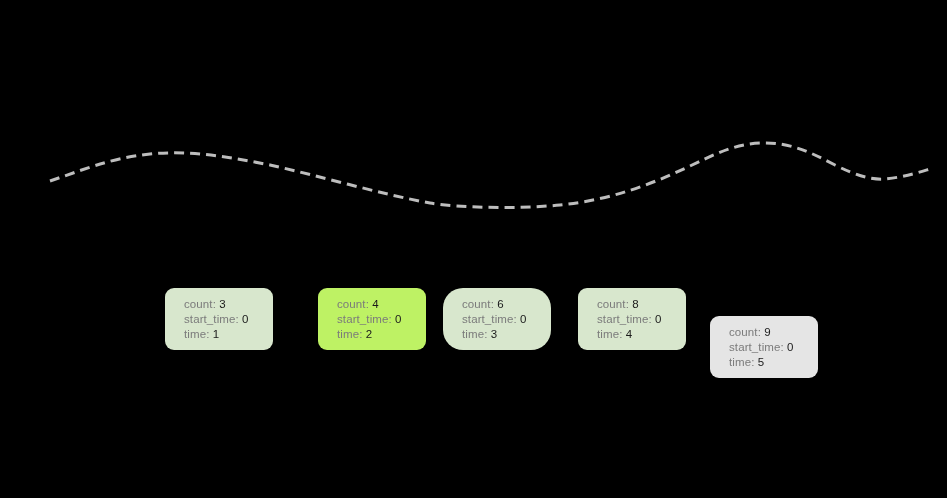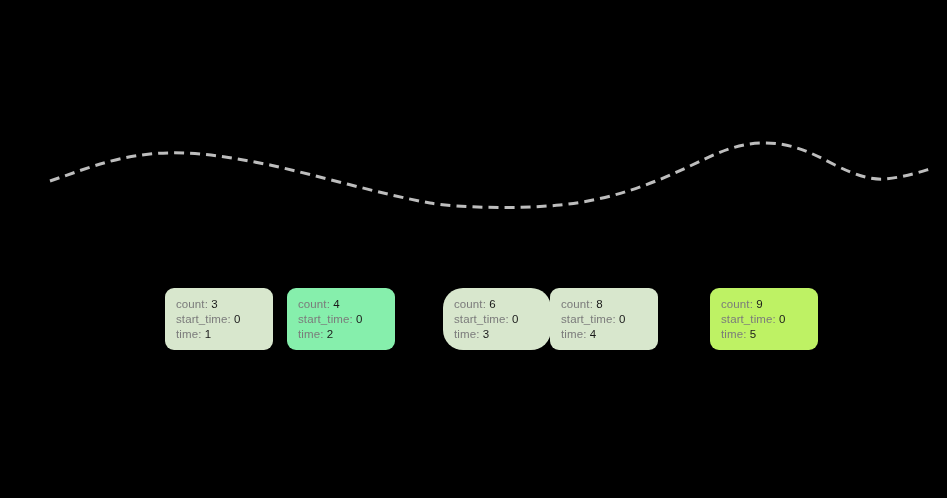--- a/index.html
+++ b/index.html
@@ -32,21 +32,21 @@
     height: 498px;
   }
   .node-box {
     position: absolute;
     top: 288px;
     width: 108px;
     height: 62px;
     border-radius: 9px;
     background: #d8e7cd;
     box-sizing: border-box;
-    padding: 9px 0 0 11px;
+    padding: 9px 0 0 19px;
   }
   .node-line {
     font-size: 11.5px;
     line-height: 15px;
     color: #7b7b7b;
     white-space: nowrap;
     letter-spacing: 0.1px;
   }
   .node-line .val {
     color: #1a1a1a;
@@ -61,35 +61,35 @@
   <svg id="curve-layer" viewBox="0 0 947 498" width="947" height="498" xmlns="http://www.w3.org/2000/svg">
     <path id="wave-path" fill="none" stroke="#bdbdbd" stroke-width="3" stroke-linecap="butt" stroke-dasharray="10 6" d="M 50 181 C 80 171, 110 158, 150 154 C 190 150, 230 157, 270 165 C 320 176, 380 194, 430 203 C 460 208, 520 209, 560 205 C 610 200, 650 185, 690 166 C 715 154, 735 144, 760 143 C 790 142, 810 152, 835 165 C 855 175, 870 180, 885 179 C 905 177, 920 172, 930 169"></path>
   </svg>
 
   <div id="nodes-layer">
       <div class="node-box" style="left: 165px; background: rgb(216, 231, 205);">
         <div class="node-line"><span class="lab" style="color: rgb(123, 123, 123);">count:</span> <span class="val" style="color: rgb(26, 26, 26);">3</span></div>
         <div class="node-line"><span class="lab" style="color: rgb(123, 123, 123);">start_time:</span> <span class="val" style="color: rgb(26, 26, 26);">0</span></div>
         <div class="node-line"><span class="lab" style="color: rgb(123, 123, 123);">time:</span> <span class="val" style="color: rgb(26, 26, 26);">1</span></div>
       </div>
-      <div class="node-box" style="left: 287px; background: #86efac;">
+      <div class="node-box" style="left: 318px; background: #bef264;">
         <div class="node-line"><span class="lab" style="color: rgb(123, 123, 123);">count:</span> <span class="val" style="color: rgb(26, 26, 26);">4</span></div>
         <div class="node-line"><span class="lab" style="color: rgb(123, 123, 123);">start_time:</span> <span class="val" style="color: rgb(26, 26, 26);">0</span></div>
         <div class="node-line"><span class="lab" style="color: rgb(123, 123, 123);">time:</span> <span class="val" style="color: rgb(26, 26, 26);">2</span></div>
       </div>
       <div class="node-box" style="left: 443px; background: rgb(216, 231, 205); border-radius: 20px;">
         <div class="node-line"><span class="lab" style="color: rgb(123, 123, 123);">count:</span> <span class="val" style="color: rgb(26, 26, 26);">6</span></div>
         <div class="node-line"><span class="lab" style="color: rgb(123, 123, 123);">start_time:</span> <span class="val" style="color: rgb(26, 26, 26);">0</span></div>
         <div class="node-line"><span class="lab" style="color: rgb(123, 123, 123);">time:</span> <span class="val" style="color: rgb(26, 26, 26);">3</span></div>
       </div>
-      <div class="node-box" style="left: 550px; background: rgb(216, 231, 205);">
+      <div class="node-box" style="left: 578px; background: rgb(216, 231, 205);">
         <div class="node-line"><span class="lab" style="color: rgb(123, 123, 123);">count:</span> <span class="val" style="color: rgb(26, 26, 26);">8</span></div>
         <div class="node-line"><span class="lab" style="color: rgb(123, 123, 123);">start_time:</span> <span class="val" style="color: rgb(26, 26, 26);">0</span></div>
         <div class="node-line"><span class="lab" style="color: rgb(123, 123, 123);">time:</span> <span class="val" style="color: rgb(26, 26, 26);">4</span></div>
       </div>
-      <div class="node-box" style="left: 710px; background: #bef264;">
+      <div class="node-box" style="left: 710px; background: #e5e5e5; margin-top: 28px;">
         <div class="node-line"><span class="lab" style="color: rgb(123, 123, 123);">count:</span> <span class="val" style="color: rgb(26, 26, 26);">9</span></div>
         <div class="node-line"><span class="lab" style="color: rgb(123, 123, 123);">start_time:</span> <span class="val" style="color: rgb(26, 26, 26);">0</span></div>
         <div class="node-line"><span class="lab" style="color: rgb(123, 123, 123);">time:</span> <span class="val" style="color: rgb(26, 26, 26);">5</span></div>
       </div>
     </div>
 
 </div>
 
 </body></html>

